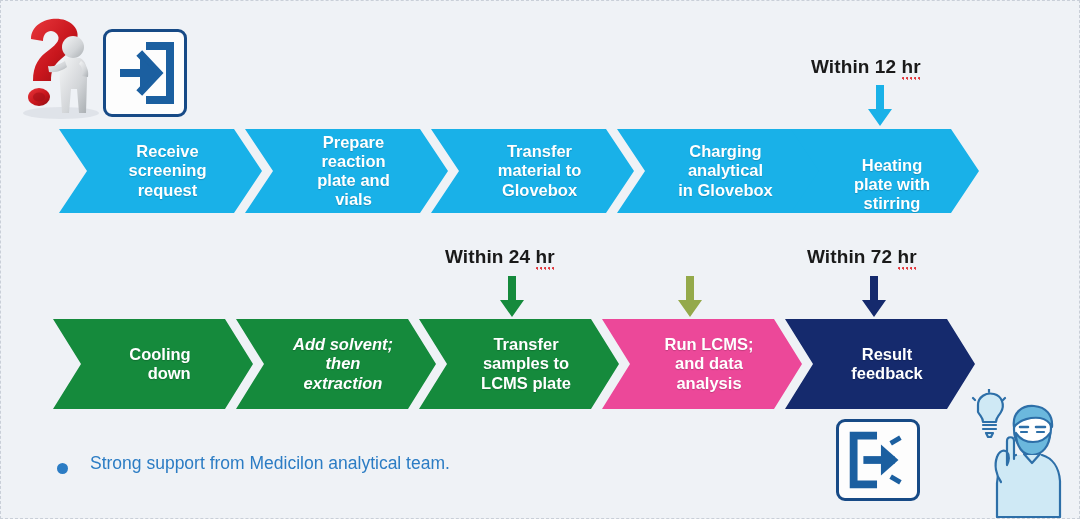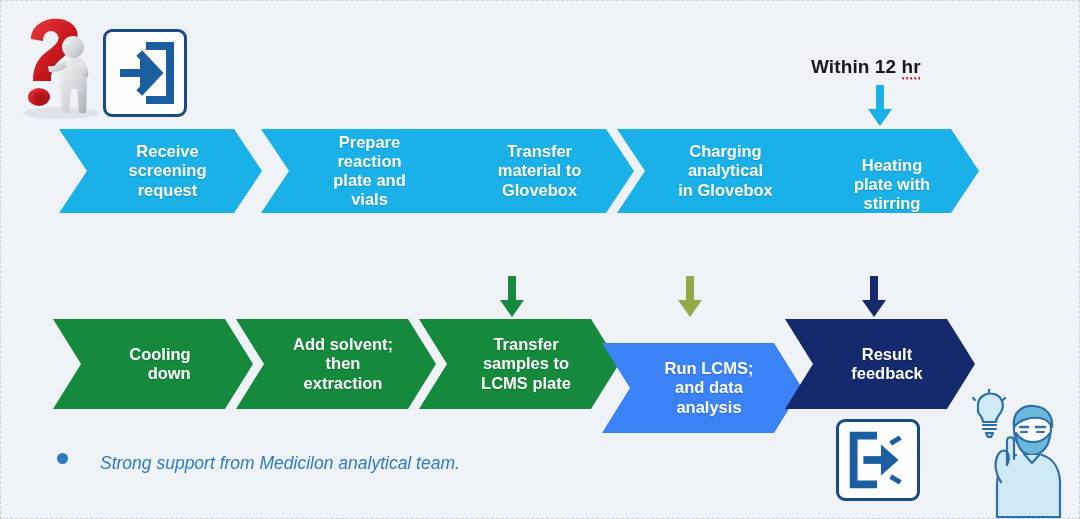--- a/index.html
+++ b/index.html
@@ -58,23 +58,22 @@
     padding-bottom:3px;
   }
 
   
   .darrow{ position:absolute; }
 
   
   .bullet-row{
     position:absolute;
     display:flex;
-    align-items:flex-start;
-    gap:32px;
-    font-style:italic;
+    align-items:flex-end;
+    gap:22px;
   }
   .bullet-dot{
     width:11px;height:11px;border-radius:50%;
     background:#2b7cc4;flex:0 0 auto;
   }
   .bullet-text{
     font-size:17.5px;
     color:#2b7cc4;
     white-space:nowrap;
   }
@@ -139,21 +138,21 @@
       <polygon points="10,0 18,0 18,24 26,24 14,41 2,24 10,24" fill="#19b1e8"></polygon>
     </svg>
   </div>
 
   <div class="row-top">
     <div class="chev" style="left:58px;top:128px;width:203px;height:84px;background:#19b1e8;">
       <span style="white-space:pre-line">Receive
 screening
 request</span>
     </div>
-    <div class="chev" style="left:260px;top:128px;width:203px;height:84px;background:#19b1e8;">
+    <div class="chev" style="left:244px;top:128px;width:203px;height:84px;background:#19b1e8;">
       <span style="white-space:pre-line">Prepare
 reaction
 plate and
 vials</span>
     </div>
     <div class="chev" style="left:430px;top:128px;width:203px;height:84px;background:#19b1e8;">
       <span style="white-space:pre-line">Transfer
 material to
 Glovebox</span>
     </div>
@@ -162,54 +161,60 @@
 analytical
 in Glovebox</span>
     </div>
     <div class="chev" style="left:790px;top:128px;width:188px;height:84px;background:#19b1e8;align-items:flex-end;">
       <span style="white-space:pre-line">Heating
 plate with
 stirring</span>
     </div>
   </div>
 
+  <div class="tlabel" style="left:444px;top:245px;">
+    <span>Within 24 </span><span class="sp">hr</span>
+  </div>
   <div class="darrow" style="left:497px;top:275px;width:28px;height:42px;">
     <svg width="28" height="42" viewBox="0 0 28 42">
       <polygon points="10,0 18,0 18,24 26,24 14,41 2,24 10,24" fill="#158a3c"></polygon>
     </svg>
   </div>
 
   <div class="darrow" style="left:675px;top:275px;width:28px;height:42px;">
     <svg width="28" height="42" viewBox="0 0 28 42">
       <polygon points="10,0 18,0 18,24 26,24 14,41 2,24 10,24" fill="#94a94a"></polygon>
     </svg>
   </div>
 
+  <div class="tlabel" style="left:806px;top:245px;">
+    <span>Within 72 </span><span class="sp">hr</span>
+  </div>
   <div class="darrow" style="left:859px;top:275px;width:28px;height:42px;">
     <svg width="28" height="42" viewBox="0 0 28 42">
       <polygon points="10,0 18,0 18,24 26,24 14,41 2,24 10,24" fill="#152a6d"></polygon>
     </svg>
   </div>
 
   <div class="row-bot">
     <div class="chev" style="left:52px;top:318px;width:200px;height:90px;background:#158a3c;text-align:right;">
       <span style="white-space:pre-line">Cooling
 down</span>
     </div>
-    <div class="chev" style="left:235px;top:318px;width:200px;height:90px;background:#158a3c;">
+    <div class="chev" style="left:235px;top:318px;width:200px;height:90px;background:#158a3c;font-style:italic;">
       <span style="white-space:pre-line">Add solvent;
 then
 extraction</span>
     </div>
     <div class="chev" style="left:418px;top:318px;width:200px;height:90px;background:#158a3c;">
       <span style="white-space:pre-line">Transfer
 samples to
 LCMS plate</span>
     </div>
-    <div class="chev" style="left:601px;top:318px;width:200px;height:90px;background:#3b82f6;margin-top:24px;">
+    <div class="chev" style="left:601px;top:318px;width:200px;height:90px;background:#ec4899;">
       <span style="white-space:pre-line">Run LCMS;
 and data
 analysis</span>
     </div>
     <div class="chev" style="left:784px;top:318px;width:190px;height:90px;background:#152a6d;align-items:center;">
       <span style="white-space:pre-line">Result
 feedback</span>
     </div>
   </div>
 

